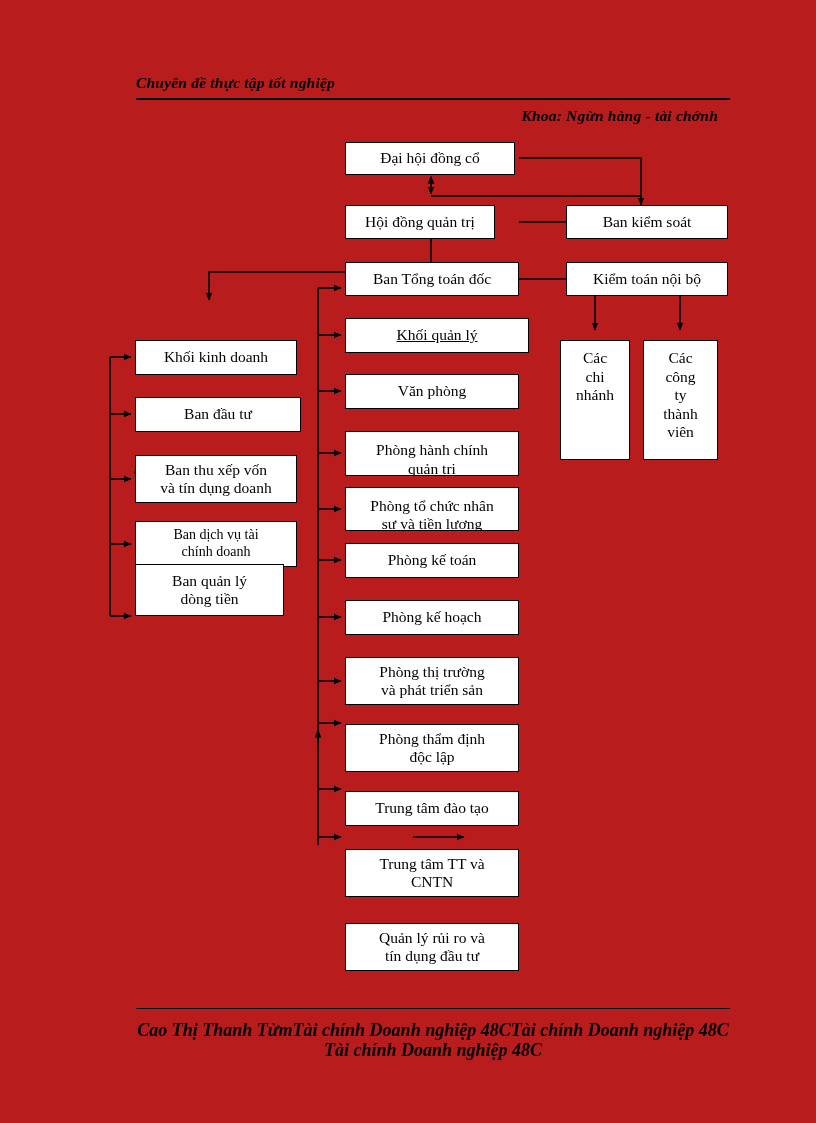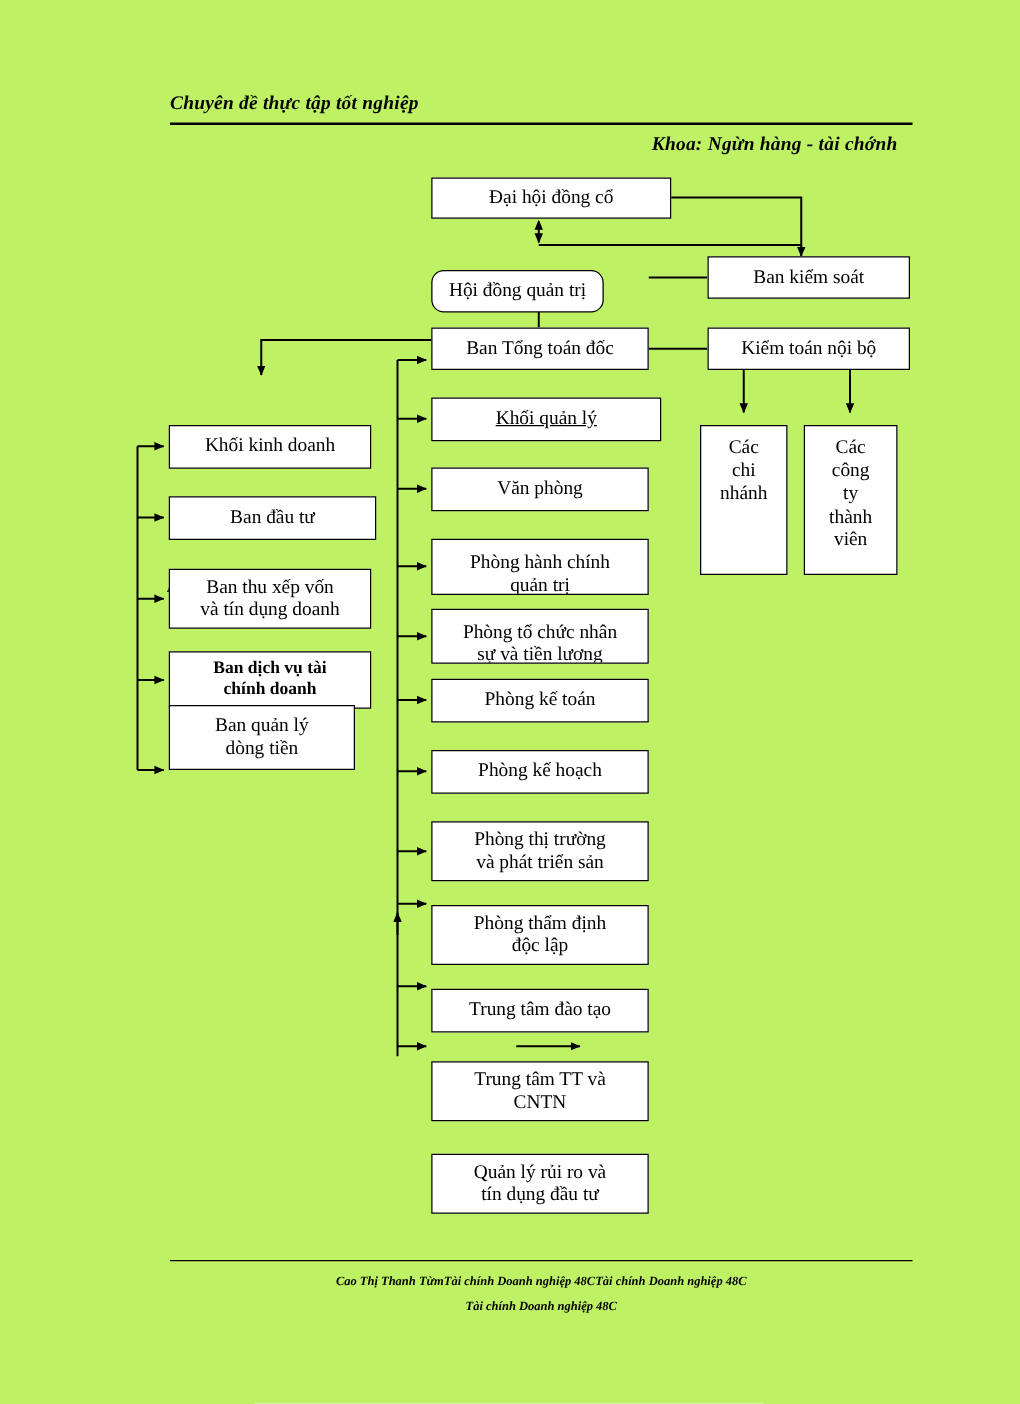--- a/index.html
+++ b/index.html
@@ -8,21 +8,21 @@
     background: #ffffff;
   }
   body {
     font-family: "Liberation Serif", "DejaVu Serif", serif;
     color: #000000;
   }
   #page {
     position: relative;
     width: 816px;
     height: 1123px;
-    background: #bef264;
+    background: #b91c1c;
     overflow: hidden;
   }
 
   
   #header {
     position: absolute;
     left: 136px;
     top: 74px;
     width: 594px;
     height: 26px;
@@ -62,21 +62,21 @@
     height: 0;
     border-top: 1.5px solid #000;
   }
   #footer .ftr-line {
     position: absolute;
     left: 0;
     width: 594px;
     text-align: center;
     font-style: italic;
     font-weight: bold;
-    font-size: 10px;
+    font-size: 18px;
     white-space: nowrap;
   }
   #footer .ftr-line1 { top: 12px; }
   #footer .ftr-line2 { top: 32px; }
 
   
   #chart {
     position: absolute;
     left: 0;
     top: 0;
@@ -112,21 +112,21 @@
     white-space: pre-line;
   }
   
   .node.clip .lbl {
     position: relative;
     top: 6px;
   }
   .node.tall .lbl {
     line-height: 1.2;
   }
-  .node.small { font-size: 14px; font-weight: bold; }
+  .node.small { font-size: 14px; }
 </style>
 </head>
 <body>
 
 <div id="page">
 
   <div id="header">
     <div class="hdr-text hdr-left">Chuyên đề thực tập tốt nghiệp</div>
     <div class="hdr-text hdr-right">Khoa: Ngừn hàng - tài chớnh</div>
     <div class="hdr-rule"></div>
@@ -185,25 +185,25 @@
         <path d="M318,789 L341,789" marker-end="url(#ah)"></path>
         <path d="M318,837 L341,837" marker-end="url(#ah)"></path>
 
         <path d="M318,748 L318,730" marker-end="url(#ah)"></path>
 
         <path d="M413,837 L464,837" marker-end="url(#ah)"></path>
 
       </g>
     </svg>
 
-    <div class="node" style="left:345px; top:142px; width:192px; height:33px;">
+    <div class="node" style="left:345px; top:142px; width:170px; height:33px;">
       <span class="lbl">Đại hội đồng cổ</span>
     </div>
 
-    <div class="node" style="left:345px; top:216px; width:138px; height:34px;border-radius:10px;">
+    <div class="node" style="left:345px; top:205px; width:150px; height:34px;">
       <span class="lbl">Hội đồng quản trị</span>
     </div>
 
     <div class="node" style="left:566px; top:205px; width:162px; height:34px;">
       <span class="lbl">Ban kiểm soát</span>
     </div>
 
     <div class="node" style="left:345px; top:262px; width:174px; height:34px;">
       <span class="lbl">Ban Tổng toán đốc</span>
     </div>

